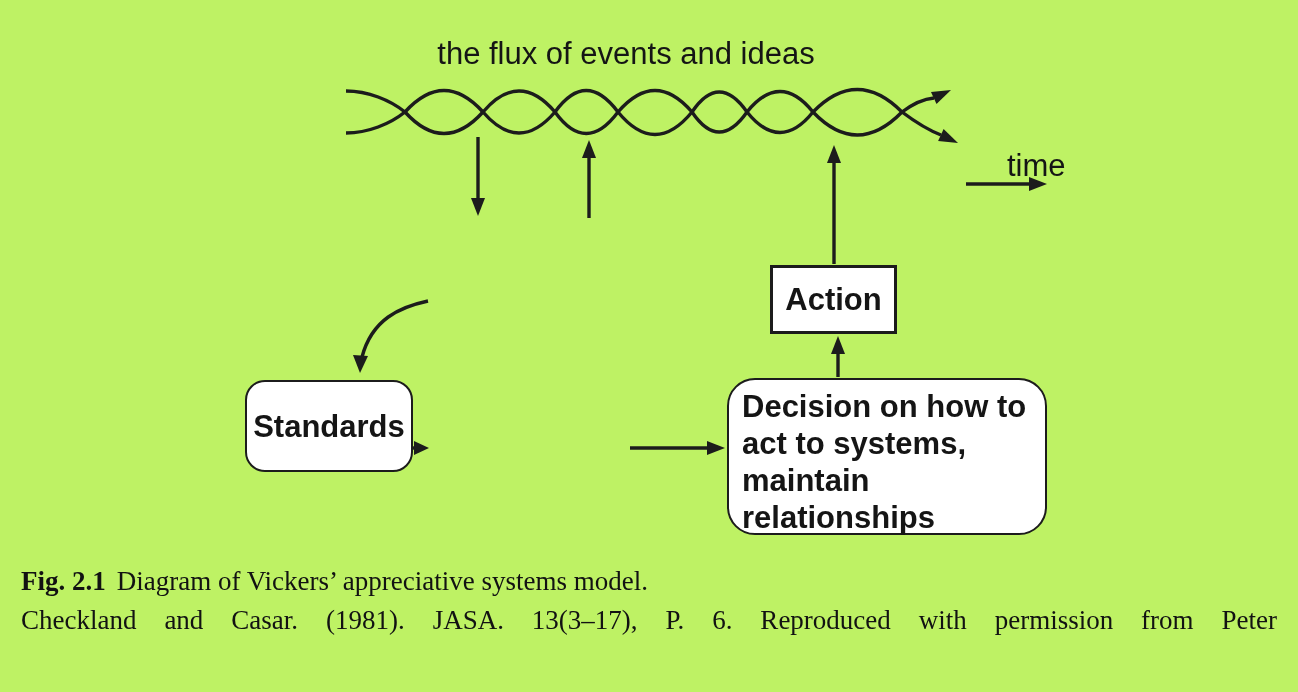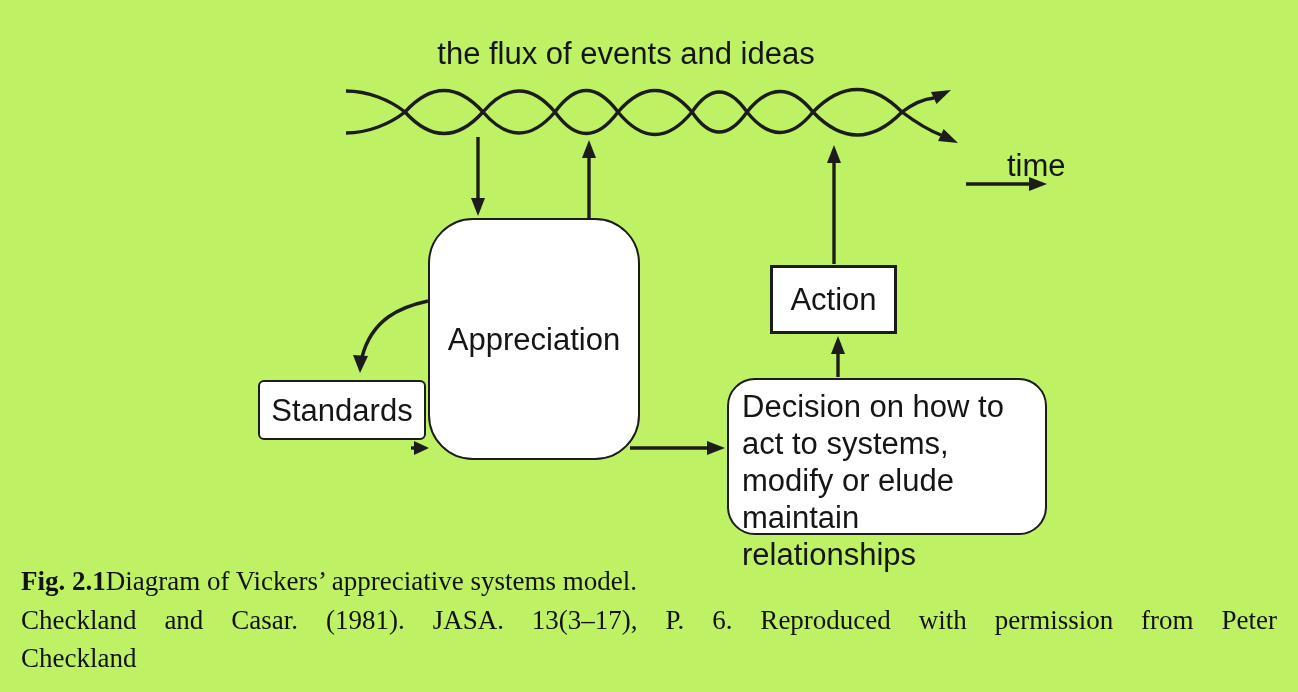--- a/index.html
+++ b/index.html
@@ -7,35 +7,35 @@
     position:relative;width:1298px;height:692px;background:#bef264;overflow:hidden;
     font-family:"Liberation Sans",sans-serif;color:#111;
   }
   .layer{position:absolute;left:0;top:0;}
   .lbl{position:absolute;white-space:nowrap;font-size:31px;line-height:1;color:#151515;}
   .flux-title{left:426px;top:38px;width:400px;text-align:center;}
   .time-lbl{left:964px;top:150px;margin-left:43px;}
   .box{
     position:absolute;background:#fff;border:2.5px solid #1c1c1c;
     display:flex;align-items:center;justify-content:center;
-    font-size:31px;line-height:1;color:#151515;box-sizing:border-box;
+    font-size:31px;line-height:1;color:#151515;box-sizing:border-box;font-weight:bold;
   }
   .box-appreciation{left:428px;top:218px;width:212px;height:242px;border-radius:45px;}
-  .box-standards{left:258px;top:380px;width:168px;height:60px;border-radius:6px;}
+  .box-standards{left:245px;top:380px;width:168px;height:92px;border-radius:20px;}
   .box-action{left:770px;top:265px;width:127px;height:69px;border-width:3.2px;border-radius:0;}
   .box-decision{
     left:727px;top:378px;width:320px;height:157px;border-radius:28px;
     flex-direction:column;align-items:flex-start;justify-content:flex-start;
     padding:8px 10px 0 13px;line-height:37px;
   }
   .caption{
     position:absolute;left:21px;right:21px;top:562px;
     font-family:"Liberation Serif",serif;font-size:27px;line-height:38.5px;color:#121212;
   }
-  .cap-bold{font-weight:bold;margin-right:0;}
+  .cap-bold{font-weight:bold;margin-right:11px;}
   .cap-italic{}
   .cap-justify{text-align:justify;text-align-last:justify;}
   svg .stroke{stroke:#1c1c1c;stroke-width:3.4;fill:none;}
   svg .fill{fill:#1c1c1c;stroke:none;}
 </style>
 </head>
 <body>
 
 <div class="stage">
 
@@ -83,42 +83,37 @@
 
     <g>
       <path class="stroke" d="M 428 301 C 400 307 372 319 362 357"></path>
       <polygon class="fill" points="360,373 353,355 368,356"></polygon>
     </g>
   </svg>
 
   <div class="lbl flux-title">the flux of events and ideas</div>
   <div class="lbl time-lbl">time</div>
 
-  <div class="box box-appreciation">
-    <span>Appreciation</span>
-  </div>
 
   <div class="box box-standards">
     <span>Standards</span>
   </div>
 
   <div class="box box-action">
     <span>Action</span>
   </div>
 
   <div class="box box-decision">
     <div>Decision on how to</div>
     <div>act to systems,</div>
-    <div>modify or elude</div>
     <div>maintain relationships</div>
   </div>
 
   <div class="caption">
     <div>
       <span class="cap-bold">Fig. 2.1</span><span>Diagram of Vickers’ appreciative systems model.</span>
     </div>
     <div class="cap-justify">
       <span>Checkland and Casar. (1981). </span><span class="cap-italic">JASA</span><span>. 13(3–17), P. 6. Reproduced with permission from Peter</span>
     </div>
-    <div>Checkland</div>
   </div>
 
 </div>
 
 </body></html>

